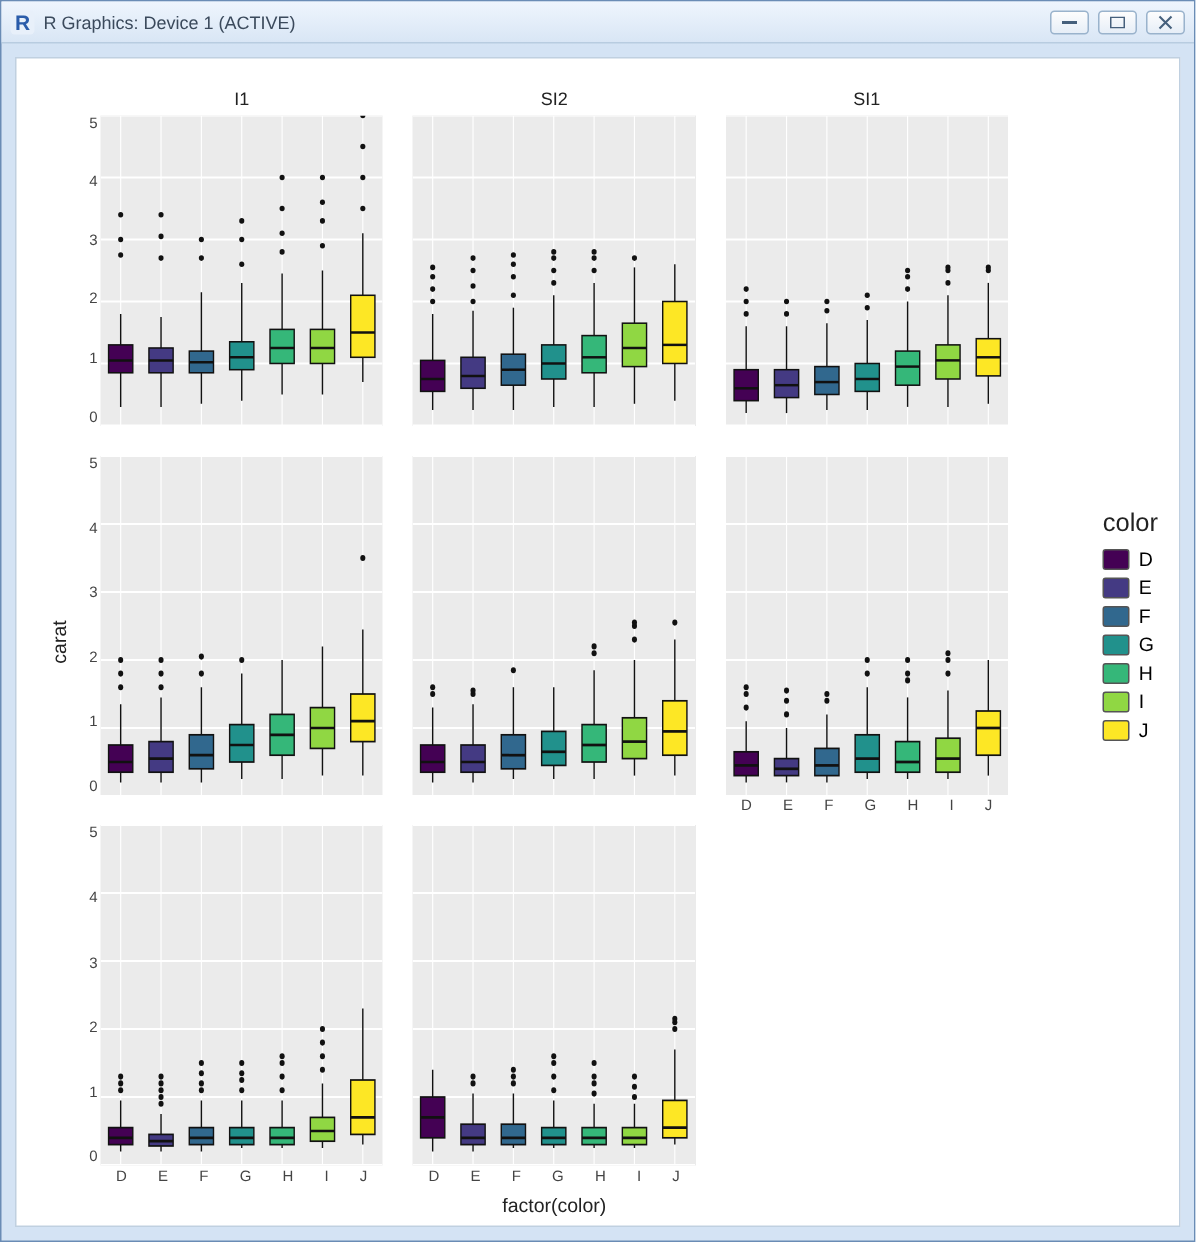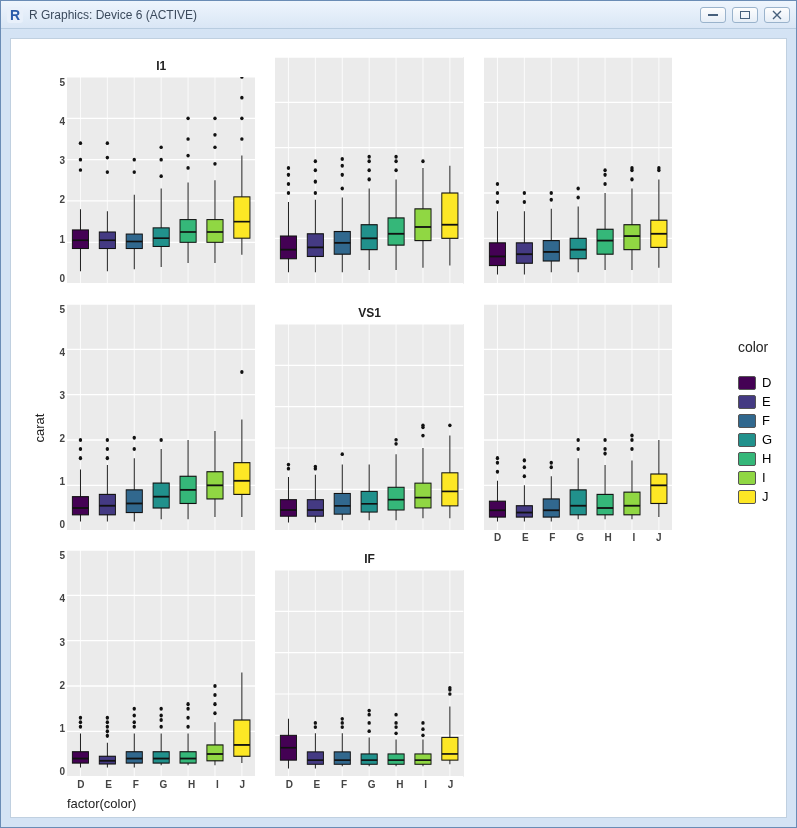--- a/index.html
+++ b/index.html
@@ -43,66 +43,65 @@
     background:#ffffff;
     border:1px solid #c0d0e0;
   }
   .facets {
     position:absolute; left:56px; top:18px;
     width:605px; height:720px;
     display:grid;
     grid-template-columns: repeat(3, 1fr);
     grid-template-rows: repeat(3, 1fr);
     gap:20px;
-    font-weight:bold;
   }
   .facet {
     display:flex; flex-direction:column;
   }
   .facet-title {
     text-align:center; font-size:12px; color:#222; padding:2px 0 4px;
   }
   .panel {
     flex:1; background:#ebebeb; position:relative; overflow:hidden;
     border:0;
   }
   .ylab {
     position:absolute; left:14px; top:50%; transform:translateY(-50%) rotate(-90deg);
     font-size:13px; color:#222;
   }
   .xlab {
     position:absolute; left:56px; width:605px; bottom:6px;
-    text-align:left; font-size:13px; color:#222;
+    text-align:center; font-size:13px; color:#222;
   }
   .legend {
     position:absolute; right:14px; top:300px;
     font-size:13px;
   }
-  .legend-title { margin-bottom:20px; color:#222; font-size:14px; }
+  .legend-title { margin-bottom:6px; color:#222; font-size:17px; }
   .legend-item { display:flex; align-items:center; gap:6px; margin:4px 0; }
   .swatch { width:18px; height:14px; border-radius:2px; border:1px solid #555; background:#999; }
   .ytick-labels {
     position:absolute; left:-24px; top:0; bottom:0; width:22px;
     display:flex; flex-direction:column; justify-content:space-between;
     font-size:10px; color:#444; text-align:right;
   }
   .xtick-labels {
     position:absolute; left:0; right:0; bottom:-14px; height:12px;
     display:flex; justify-content:space-around;
     font-size:10px; color:#444;
   }
   svg.box-svg { position:absolute; inset:0; width:100%; height:100%; }
 </style>
 </head>
 <body>
 
 <div class="window">
   <div class="titlebar">
     <span class="rlogo">R</span>
-    <span>R Graphics: Device 6 (ACTIVE)</span>
+    <span>R Graphics: Device 1 (ACTIVE)</span>
     <div class="winbtns">
       <div class="winbtn">
         <svg width="10" height="2">
             <rect width="10" height="2" fill="#46607c"></rect>
           </svg>
       </div>
       <div class="winbtn">
         <svg width="10" height="8">
             <rect x="0.5" y="0.5" width="9" height="7" fill="none" stroke="#46607c"></rect>
           </svg>
@@ -186,20 +185,21 @@
               <div>5</div>
               <div>4</div>
               <div>3</div>
               <div>2</div>
               <div>1</div>
               <div>0</div>
             </div>
           </div>
         </div>
         <div class="facet">
+          <div class="facet-title">SI2</div>
           <div style="position: relative; flex: 1 1 0%;">
             <div class="panel" style="position: absolute; inset: 0px;">
               <svg class="box-svg" viewBox="0 0 100 100" preserveAspectRatio="none">
                 <line x1="0" x2="100" y1="100" y2="100" stroke="#ffffff" stroke-width="0.6"></line>
                 <line x1="0" x2="100" y1="80" y2="80" stroke="#ffffff" stroke-width="0.6"></line>
                 <line x1="0" x2="100" y1="60" y2="60" stroke="#ffffff" stroke-width="0.6"></line>
                 <line x1="0" x2="100" y1="40" y2="40" stroke="#ffffff" stroke-width="0.6"></line>
                 <line x1="0" x2="100" y1="19.999999999999996" y2="19.999999999999996" stroke="#ffffff" stroke-width="0.6"></line>
                 <line x1="0" x2="100" y1="0" y2="0" stroke="#ffffff" stroke-width="0.6"></line>
                 <line x1="7.142857142857142" x2="7.142857142857142" y1="0" y2="100" stroke="#ffffff" stroke-width="0.4"></line>
@@ -248,20 +248,21 @@
                 <line x1="74.28571428571428" x2="82.85714285714286" y1="75" y2="75" stroke="#111" stroke-width="0.8"></line>
                 <circle cx="78.57142857142857" cy="46" r="0.9" fill="#111"></circle>
                 <line x1="92.85714285714286" x2="92.85714285714286" y1="92" y2="48" stroke="#111" stroke-width="0.5"></line>
                 <rect x="88.57142857142857" width="8.571428571428571" y="60" height="20" fill="#fde725" stroke="#111" stroke-width="0.5"></rect>
                 <line x1="88.57142857142857" x2="97.14285714285715" y1="74" y2="74" stroke="#111" stroke-width="0.8"></line>
               </svg>
             </div>
           </div>
         </div>
         <div class="facet">
+          <div class="facet-title">SI1</div>
           <div style="position: relative; flex: 1 1 0%;">
             <div class="panel" style="position: absolute; inset: 0px;">
               <svg class="box-svg" viewBox="0 0 100 100" preserveAspectRatio="none">
                 <line x1="0" x2="100" y1="100" y2="100" stroke="#ffffff" stroke-width="0.6"></line>
                 <line x1="0" x2="100" y1="80" y2="80" stroke="#ffffff" stroke-width="0.6"></line>
                 <line x1="0" x2="100" y1="60" y2="60" stroke="#ffffff" stroke-width="0.6"></line>
                 <line x1="0" x2="100" y1="40" y2="40" stroke="#ffffff" stroke-width="0.6"></line>
                 <line x1="0" x2="100" y1="19.999999999999996" y2="19.999999999999996" stroke="#ffffff" stroke-width="0.6"></line>
                 <line x1="0" x2="100" y1="0" y2="0" stroke="#ffffff" stroke-width="0.6"></line>
                 <line x1="7.142857142857142" x2="7.142857142857142" y1="0" y2="100" stroke="#ffffff" stroke-width="0.4"></line>
@@ -367,21 +368,20 @@
               <div>5</div>
               <div>4</div>
               <div>3</div>
               <div>2</div>
               <div>1</div>
               <div>0</div>
             </div>
           </div>
         </div>
         <div class="facet">
-          <div class="facet-title">VS1</div>
           <div style="position: relative; flex: 1 1 0%;">
             <div class="panel" style="position: absolute; inset: 0px;">
               <svg class="box-svg" viewBox="0 0 100 100" preserveAspectRatio="none">
                 <line x1="0" x2="100" y1="100" y2="100" stroke="#ffffff" stroke-width="0.6"></line>
                 <line x1="0" x2="100" y1="80" y2="80" stroke="#ffffff" stroke-width="0.6"></line>
                 <line x1="0" x2="100" y1="60" y2="60" stroke="#ffffff" stroke-width="0.6"></line>
                 <line x1="0" x2="100" y1="40" y2="40" stroke="#ffffff" stroke-width="0.6"></line>
                 <line x1="0" x2="100" y1="19.999999999999996" y2="19.999999999999996" stroke="#ffffff" stroke-width="0.6"></line>
                 <line x1="0" x2="100" y1="0" y2="0" stroke="#ffffff" stroke-width="0.6"></line>
                 <line x1="7.142857142857142" x2="7.142857142857142" y1="0" y2="100" stroke="#ffffff" stroke-width="0.4"></line>
@@ -571,21 +571,20 @@
               <div>E</div>
               <div>F</div>
               <div>G</div>
               <div>H</div>
               <div>I</div>
               <div>J</div>
             </div>
           </div>
         </div>
         <div class="facet">
-          <div class="facet-title">IF</div>
           <div style="position: relative; flex: 1 1 0%;">
             <div class="panel" style="position: absolute; inset: 0px;">
               <svg class="box-svg" viewBox="0 0 100 100" preserveAspectRatio="none">
                 <line x1="0" x2="100" y1="100" y2="100" stroke="#ffffff" stroke-width="0.6"></line>
                 <line x1="0" x2="100" y1="80" y2="80" stroke="#ffffff" stroke-width="0.6"></line>
                 <line x1="0" x2="100" y1="60" y2="60" stroke="#ffffff" stroke-width="0.6"></line>
                 <line x1="0" x2="100" y1="40" y2="40" stroke="#ffffff" stroke-width="0.6"></line>
                 <line x1="0" x2="100" y1="19.999999999999996" y2="19.999999999999996" stroke="#ffffff" stroke-width="0.6"></line>
                 <line x1="0" x2="100" y1="0" y2="0" stroke="#ffffff" stroke-width="0.6"></line>
                 <line x1="7.142857142857142" x2="7.142857142857142" y1="0" y2="100" stroke="#ffffff" stroke-width="0.4"></line>

